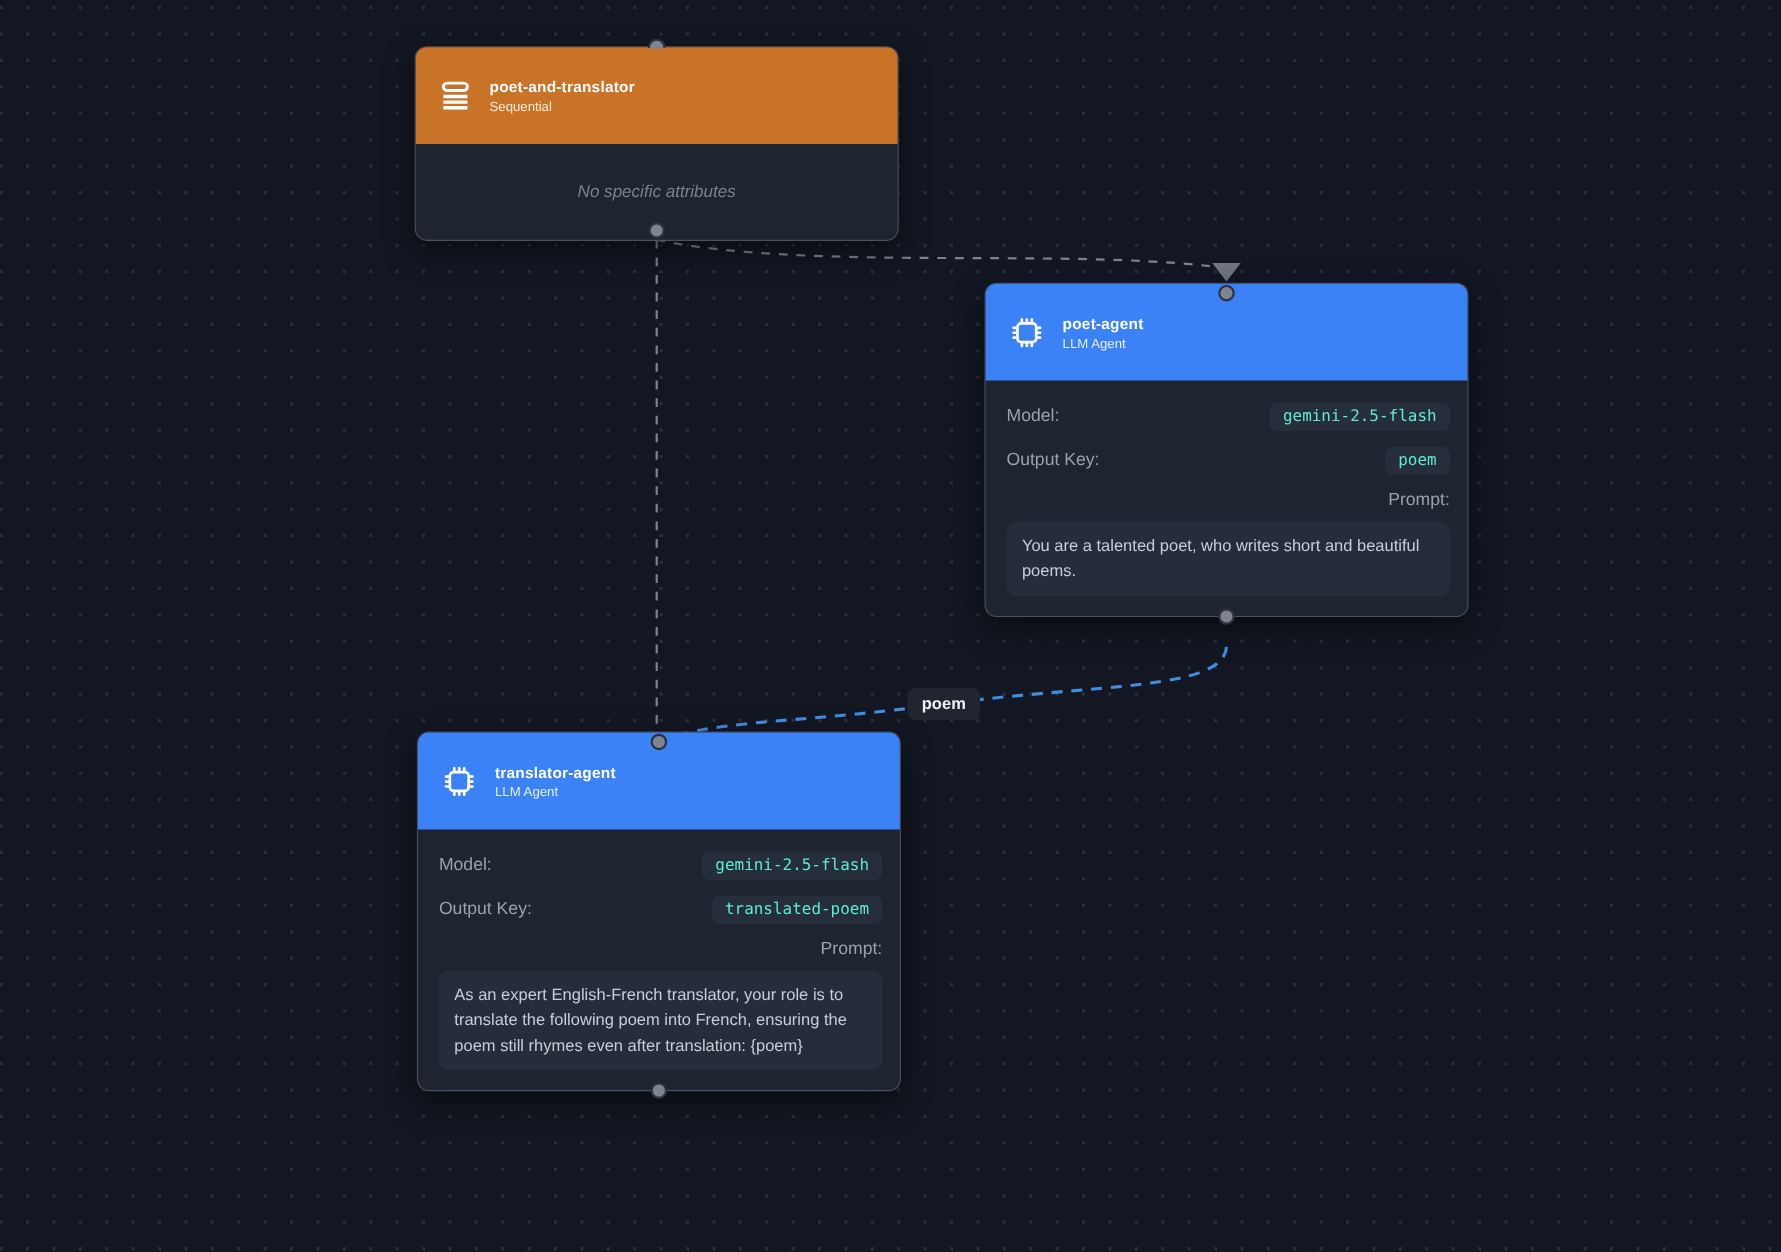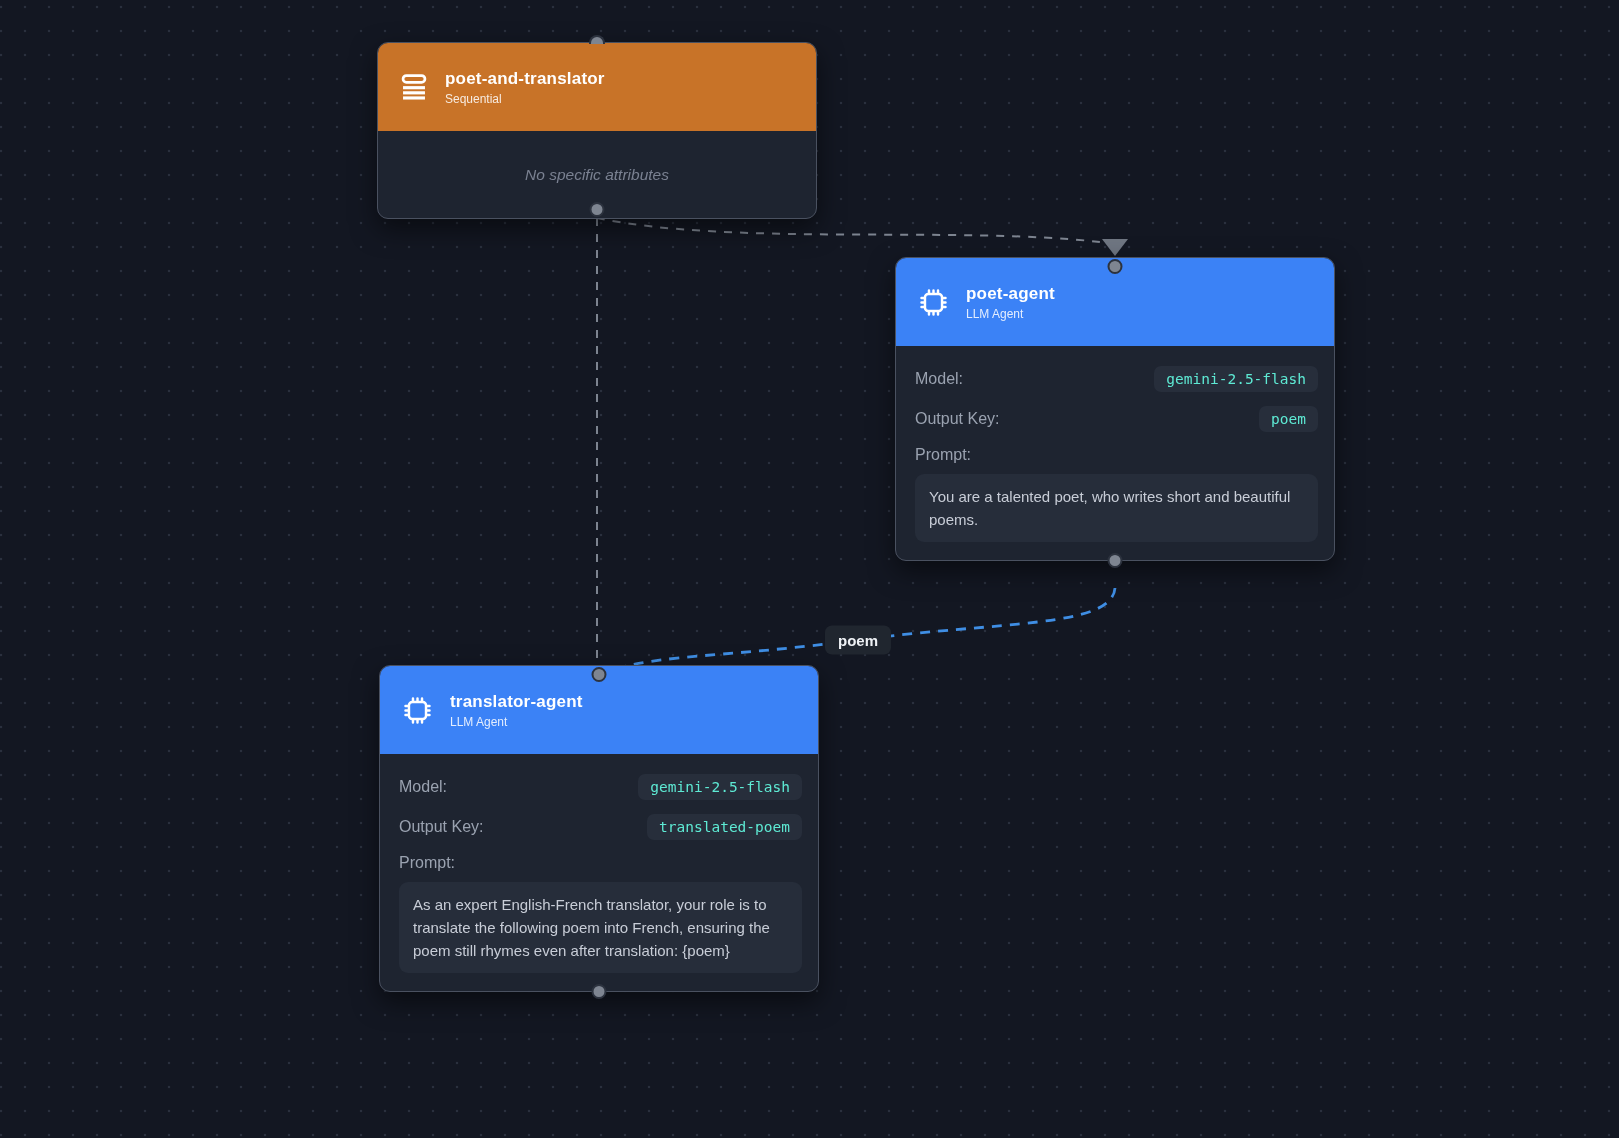--- a/index.html
+++ b/index.html
@@ -32,41 +32,41 @@
     display:flex;align-items:center;gap:17px;
     height:88px;
     padding:0 22px;
     border-radius:10px 10px 0 0;
     box-sizing:border-box;
   }
   .header.orange{background:#c87328;}
   .header.blue{background:#3b82f6;}
   .hicon{display:flex;align-items:center;justify-content:center;flex:0 0 auto;}
   .titles{display:flex;flex-direction:column;gap:3px;}
-  .ntitle{color:#ffffff;font-size:17px;font-weight:700;letter-spacing:.2px;}
+  .ntitle{color:#ffffff;font-size:14px;font-weight:700;letter-spacing:.2px;}
   .nsub{color:rgba(255,255,255,.86);font-size:12px;}
 
   .body{padding:20px 16px 18px 19px;}
   .body.empty{
     height:87px;box-sizing:border-box;
     display:flex;align-items:center;justify-content:center;
     padding:0 19px;
   }
   .empty-text{color:#7a8191;font-style:italic;font-size:15.5px;text-align:center;}
 
   .row{display:flex;align-items:center;justify-content:space-between;margin-bottom:14px;}
   .flabel{color:#9aa2b0;font-size:16px;}
   .pill{
     background:#272e3b;color:#5eead4;
     font-family:"DejaVu Sans Mono", monospace;
     font-size:14.5px;
     padding:5px 12px;border-radius:7px;
     white-space:nowrap;
   }
-  .plabel{color:#9aa2b0;font-size:16px;margin:6px 0 10px 0;}
+  .plabel{color:#9aa2b0;font-size:16px;margin:6px 0 10px 0;text-align:right;}
   .pbox{
     background:#262d3a;border-radius:9px;
     padding:11px 14px;
     color:#c8cdd7;font-size:15px;line-height:23px;
   }
 
   .handle{
     position:absolute;left:50%;transform:translateX(-50%);
     width:15px;height:15px;border-radius:50%;
     background:#7e8591;border:2px solid #2c323e;

